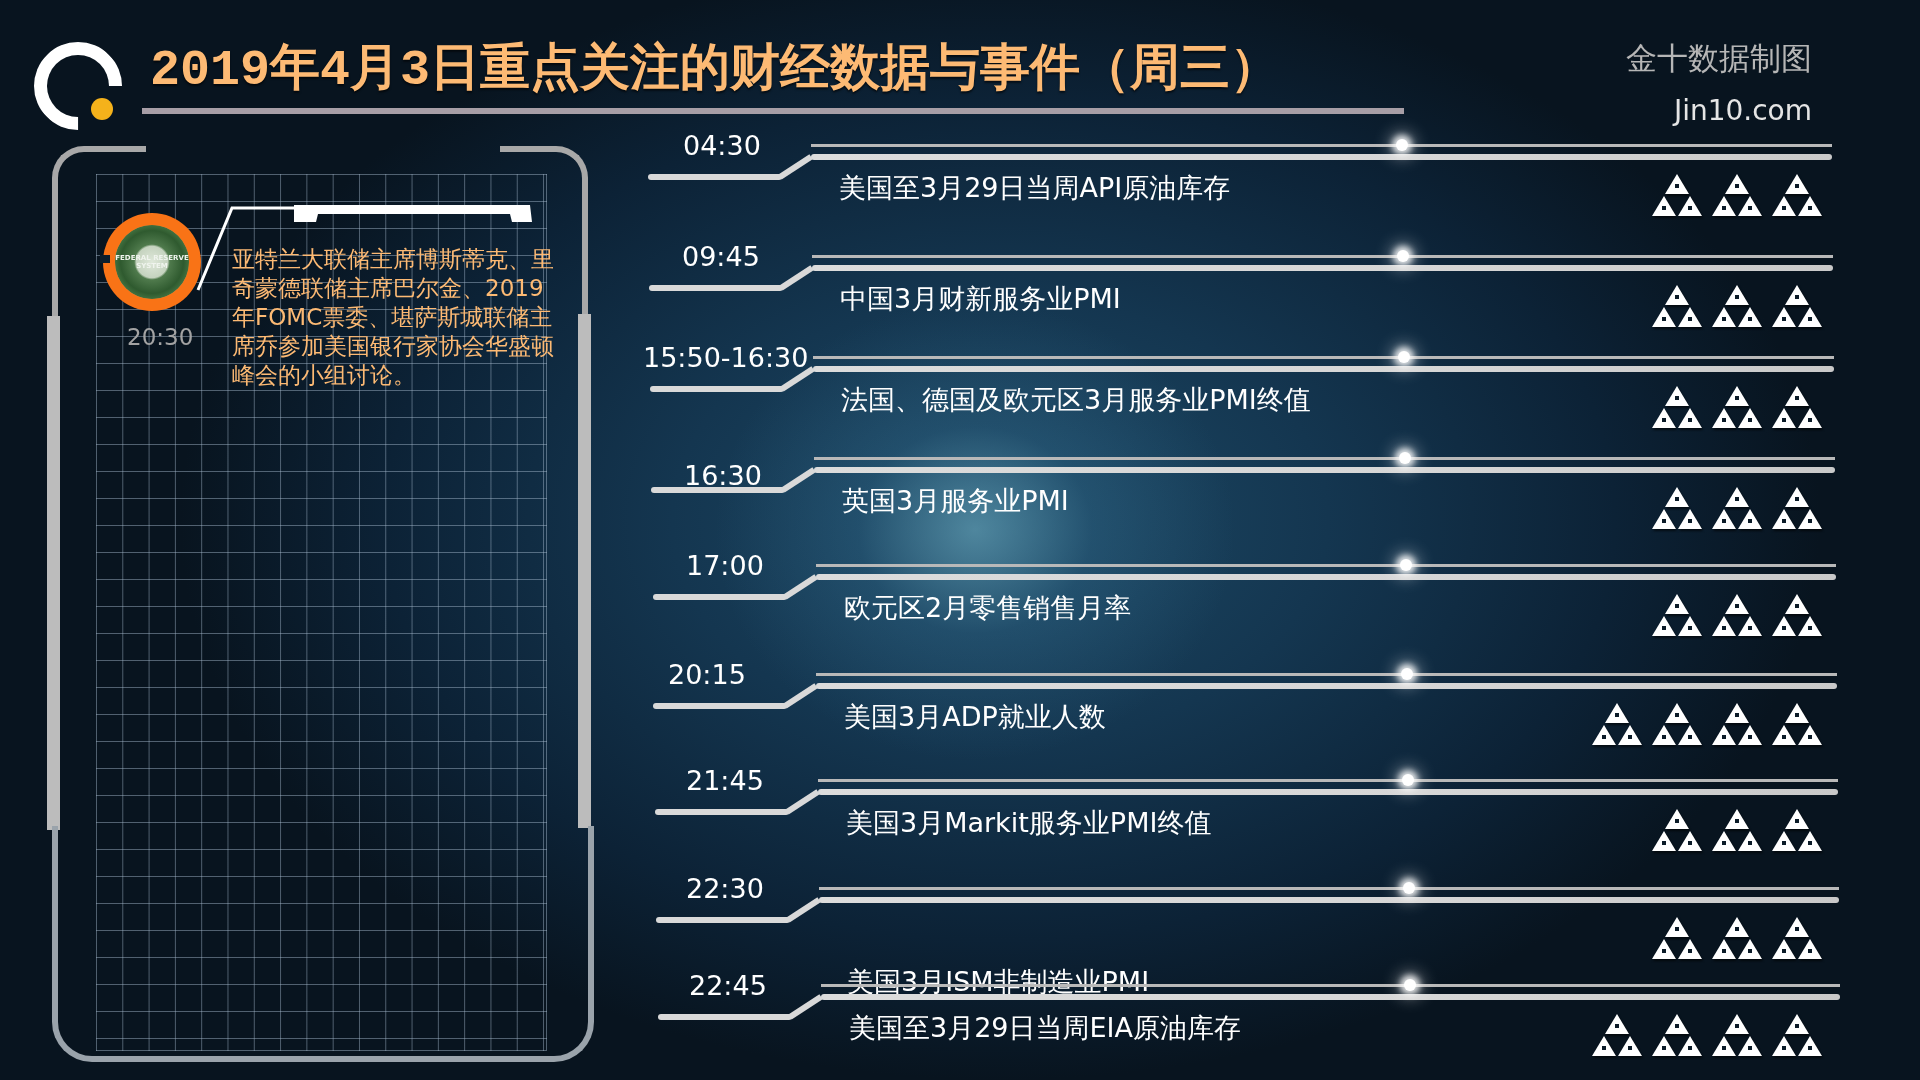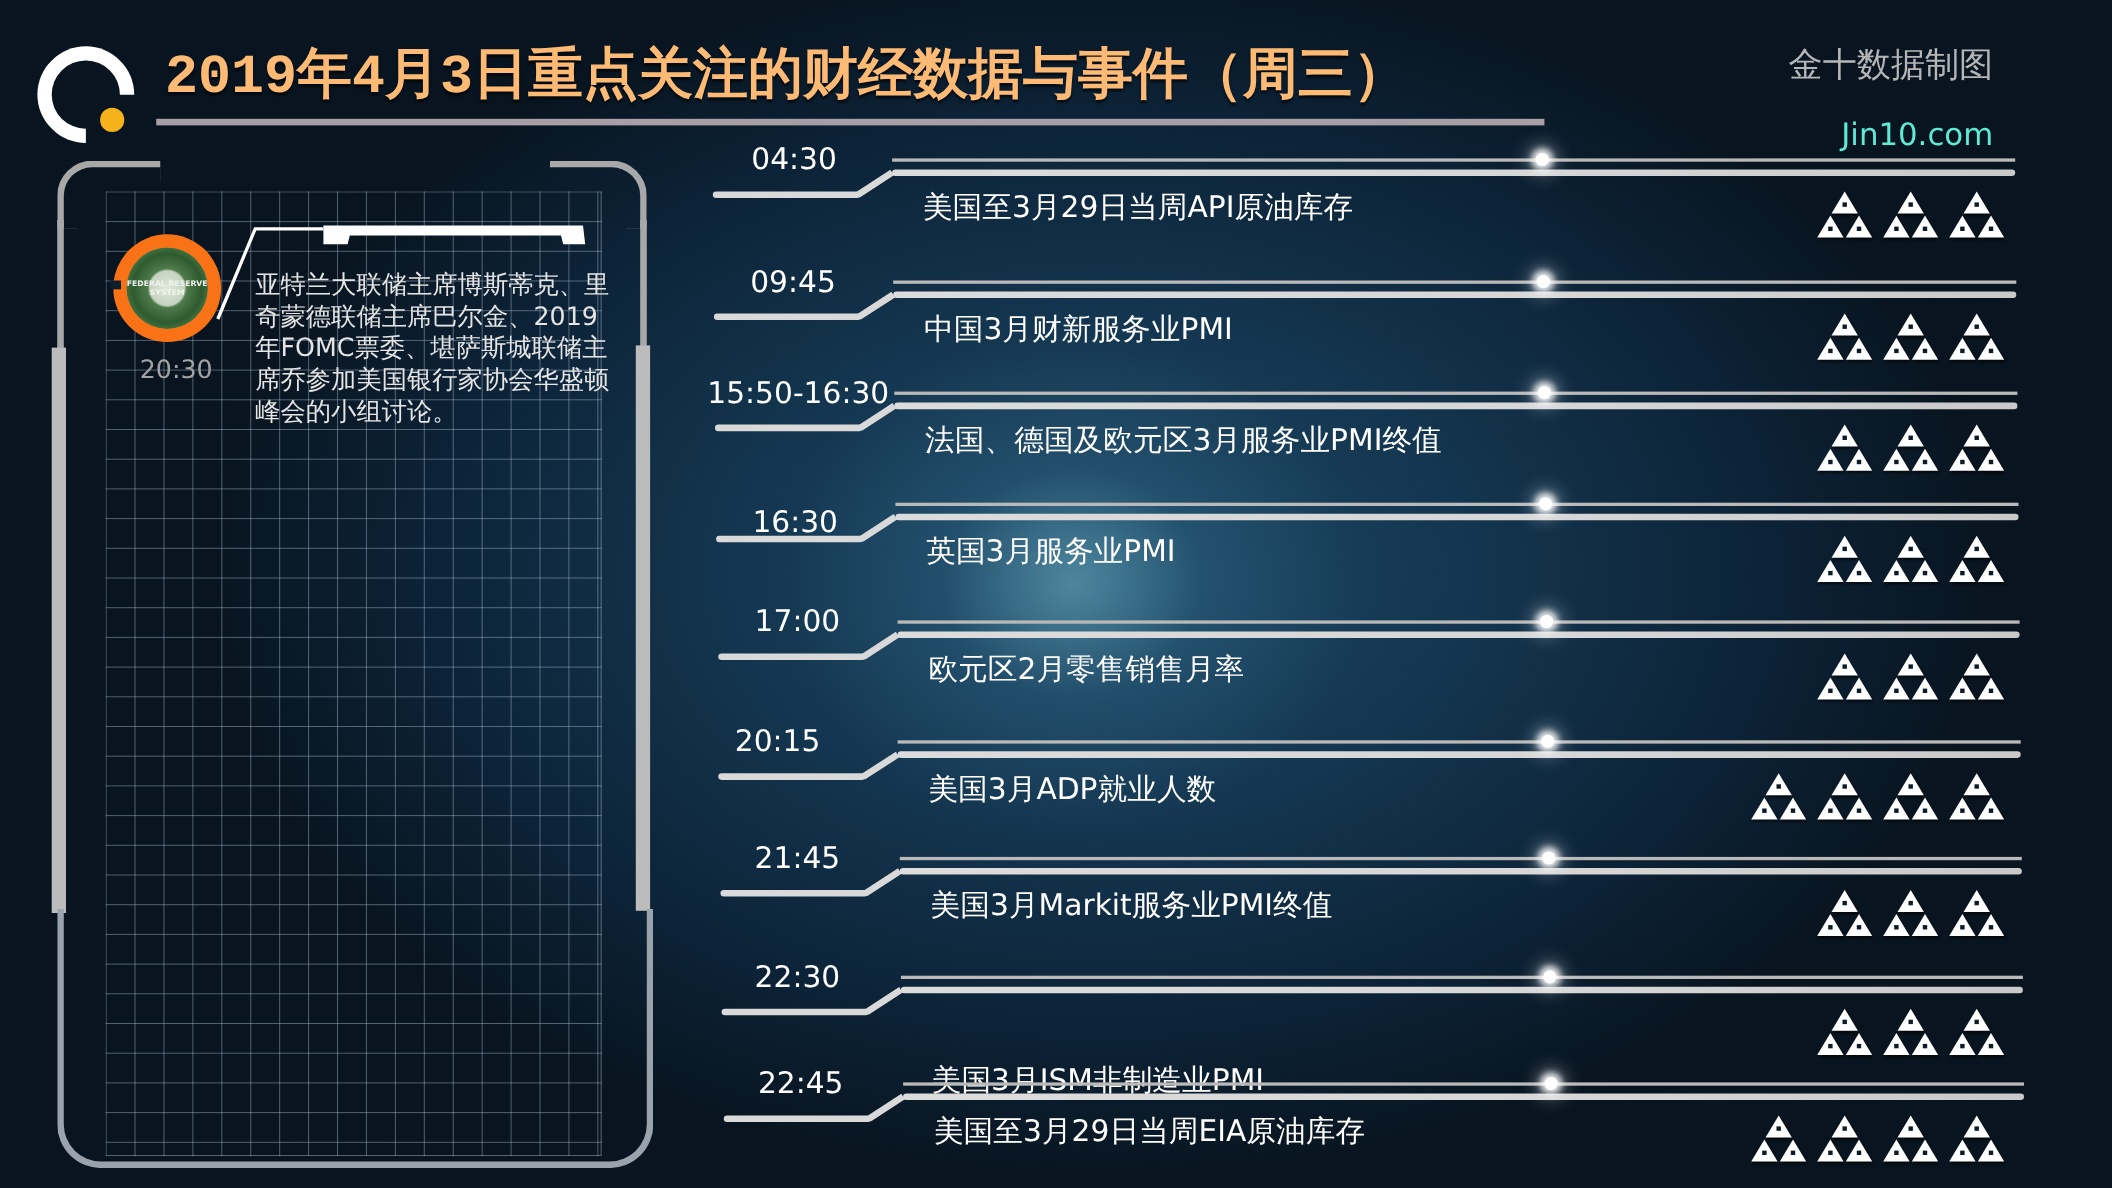--- a/index.html
+++ b/index.html
@@ -27,21 +27,21 @@
     border-radius: 50%; background: #f5b21b;
   }
   .title {
     left: 150px; top: 34px; font-size: 50px; font-weight: bold; letter-spacing: 0px;
     color: #fdba74; white-space: nowrap;
     text-shadow: 0 2px 2px rgba(0,0,0,0.6);
     font-family: Liberation Mono, monospace;
   }
   .title-underline { left: 142px; top: 108px; width: 1262px; height: 6px; background: #a79ea6; }
   .brand-cn { right: 108px; top: 38px; font-size: 31px; color: #b6b6b6; white-space: nowrap; }
-  .brand-en { right: 108px; top: 106px; font-size: 28px; color: #5eead4; white-space: nowrap; }
+  .brand-en { right: 108px; top: 94px; font-size: 28px; color: #e5e5e5; white-space: nowrap; }
 
   
   .frame-top-l { left: 52px; top: 146px; width: 88px; height: 56px; border-left: 6px solid #a8a8a8; border-top: 6px solid #a8a8a8; border-top-left-radius: 32px; }
   .frame-top-r { left: 500px; top: 146px; width: 82px; height: 56px; border-right: 6px solid #a8a8a8; border-top: 6px solid #a8a8a8; border-top-right-radius: 32px; }
   .frame-bar-l { left: 47px; top: 316px; width: 13px; height: 514px; background: #bcbcbc; }
   .frame-bar-r { left: 578px; top: 314px; width: 13px; height: 514px; background: #bcbcbc; }
   .frame-side-l { left: 52px; top: 200px; width: 6px; height: 120px; background: #a8a8a8; }
   .frame-side-r { left: 582px; top: 200px; width: 6px; height: 120px; background: #a8a8a8; }
   .frame-bottom {
     left: 52px; top: 826px; width: 530px; height: 230px;
@@ -69,21 +69,21 @@
     background: radial-gradient(circle at 50% 50%, #dfe8da 0%, #c5d3bf 30%, #4f7a4c 34%, #2f5a2f 60%, #3f6e3d 70%, #c9d8c4 74%, #3b633a 80%, #2c4e2c 100%);
     display: flex; align-items: center; justify-content: center;
     font-size: 7px; color: #f0f4ee; font-weight: bold; text-align: center; line-height: 8px;
   }
   .seal-gap { left: 100px; top: 255px; width: 10px; height: 8px; background: #0d1e2c; }
   .fed-time { left: 127px; top: 324px; font-size: 23px; color: #a3a3a3; }
   .connector {
     left: 196px; top: 204px; width: 340px; height: 100px;
   }
   .fed-text {
-    left: 232px; top: 245px; width: 322px; font-size: 23px; line-height: 29px; color: #e5e5e5;
+    left: 232px; top: 245px; width: 322px; font-size: 23px; line-height: 29px; color: #fdba74;
   }
 
   
   .row { position: absolute; left: 0; top: 0; width: 1920px; height: 0; }
   .stub { position: absolute; height: 6px; background: #d9d9d9; border-radius: 3px; }
   .diag { position: absolute; height: 6px; background: #d9d9d9; transform-origin: 0 50%; }
   .thick { position: absolute; height: 6px; background: linear-gradient(to right, #dcdcdc 0%, #d6d6d6 60%, #c9c9c9 100%); border-radius: 3px; }
   .thin { position: absolute; height: 3px; background: #b9b9b9; }
   .glow {
     position: absolute; width: 12px; height: 12px; border-radius: 50%; background: #fff;

